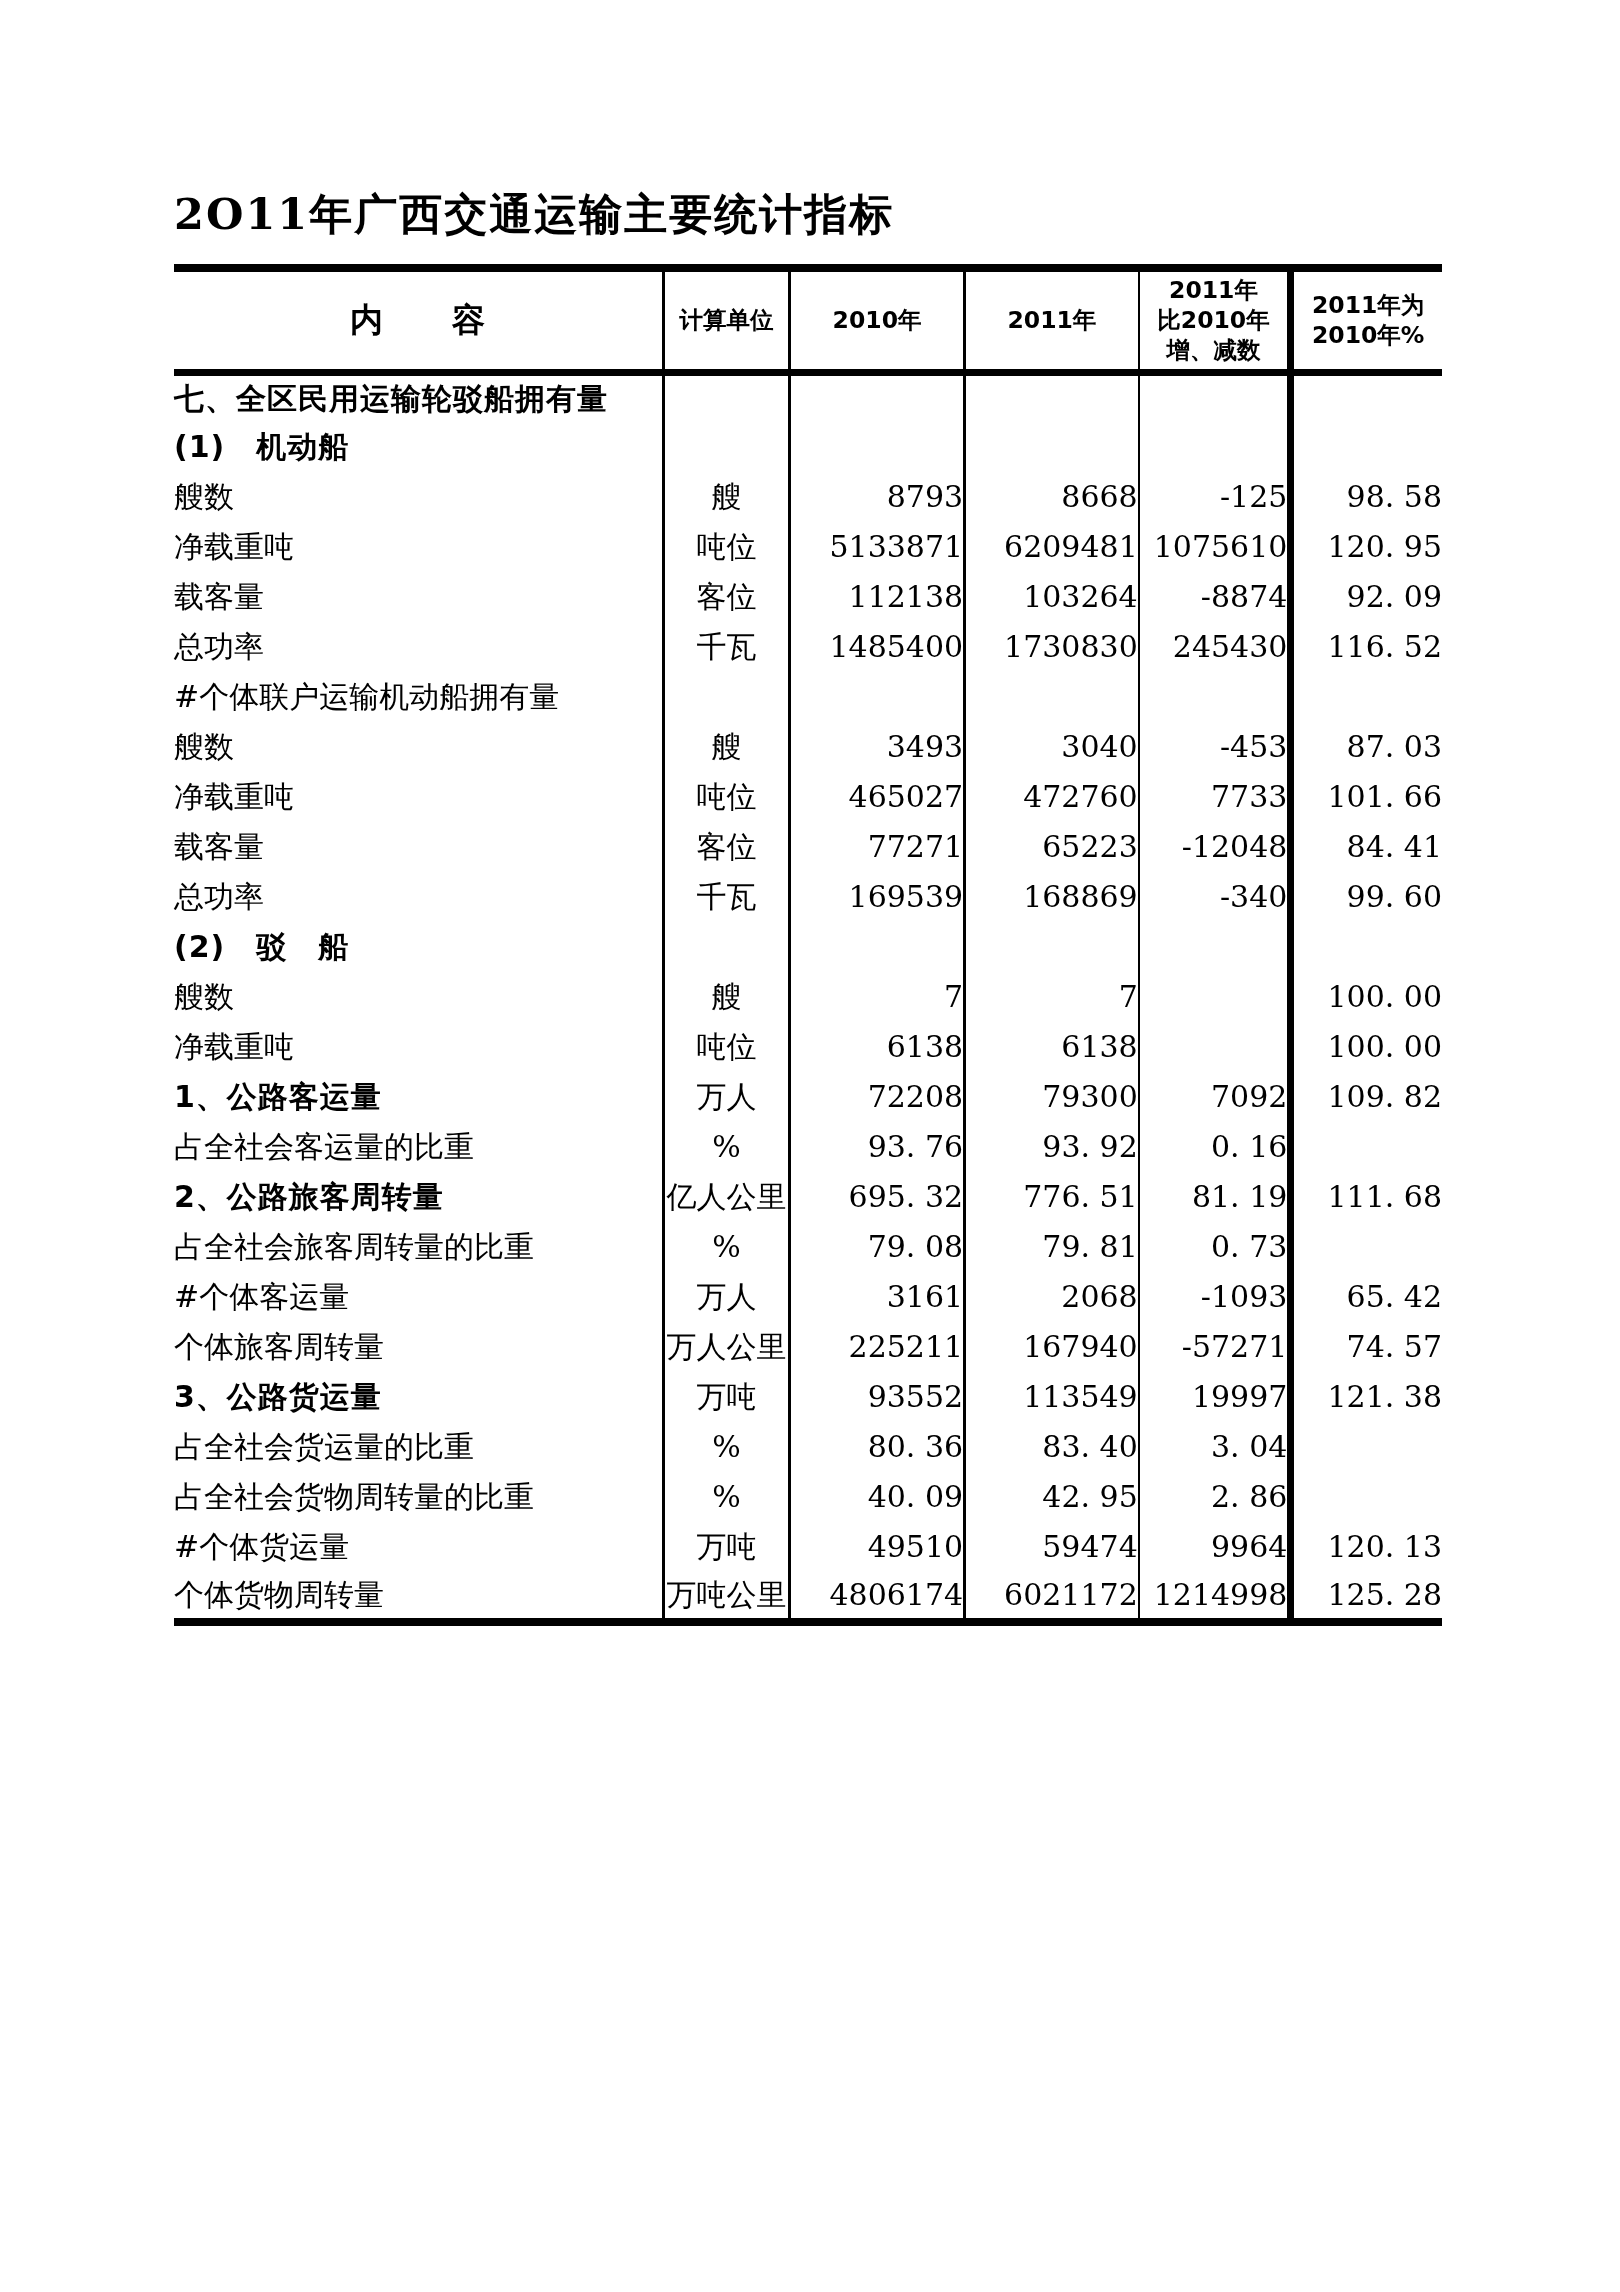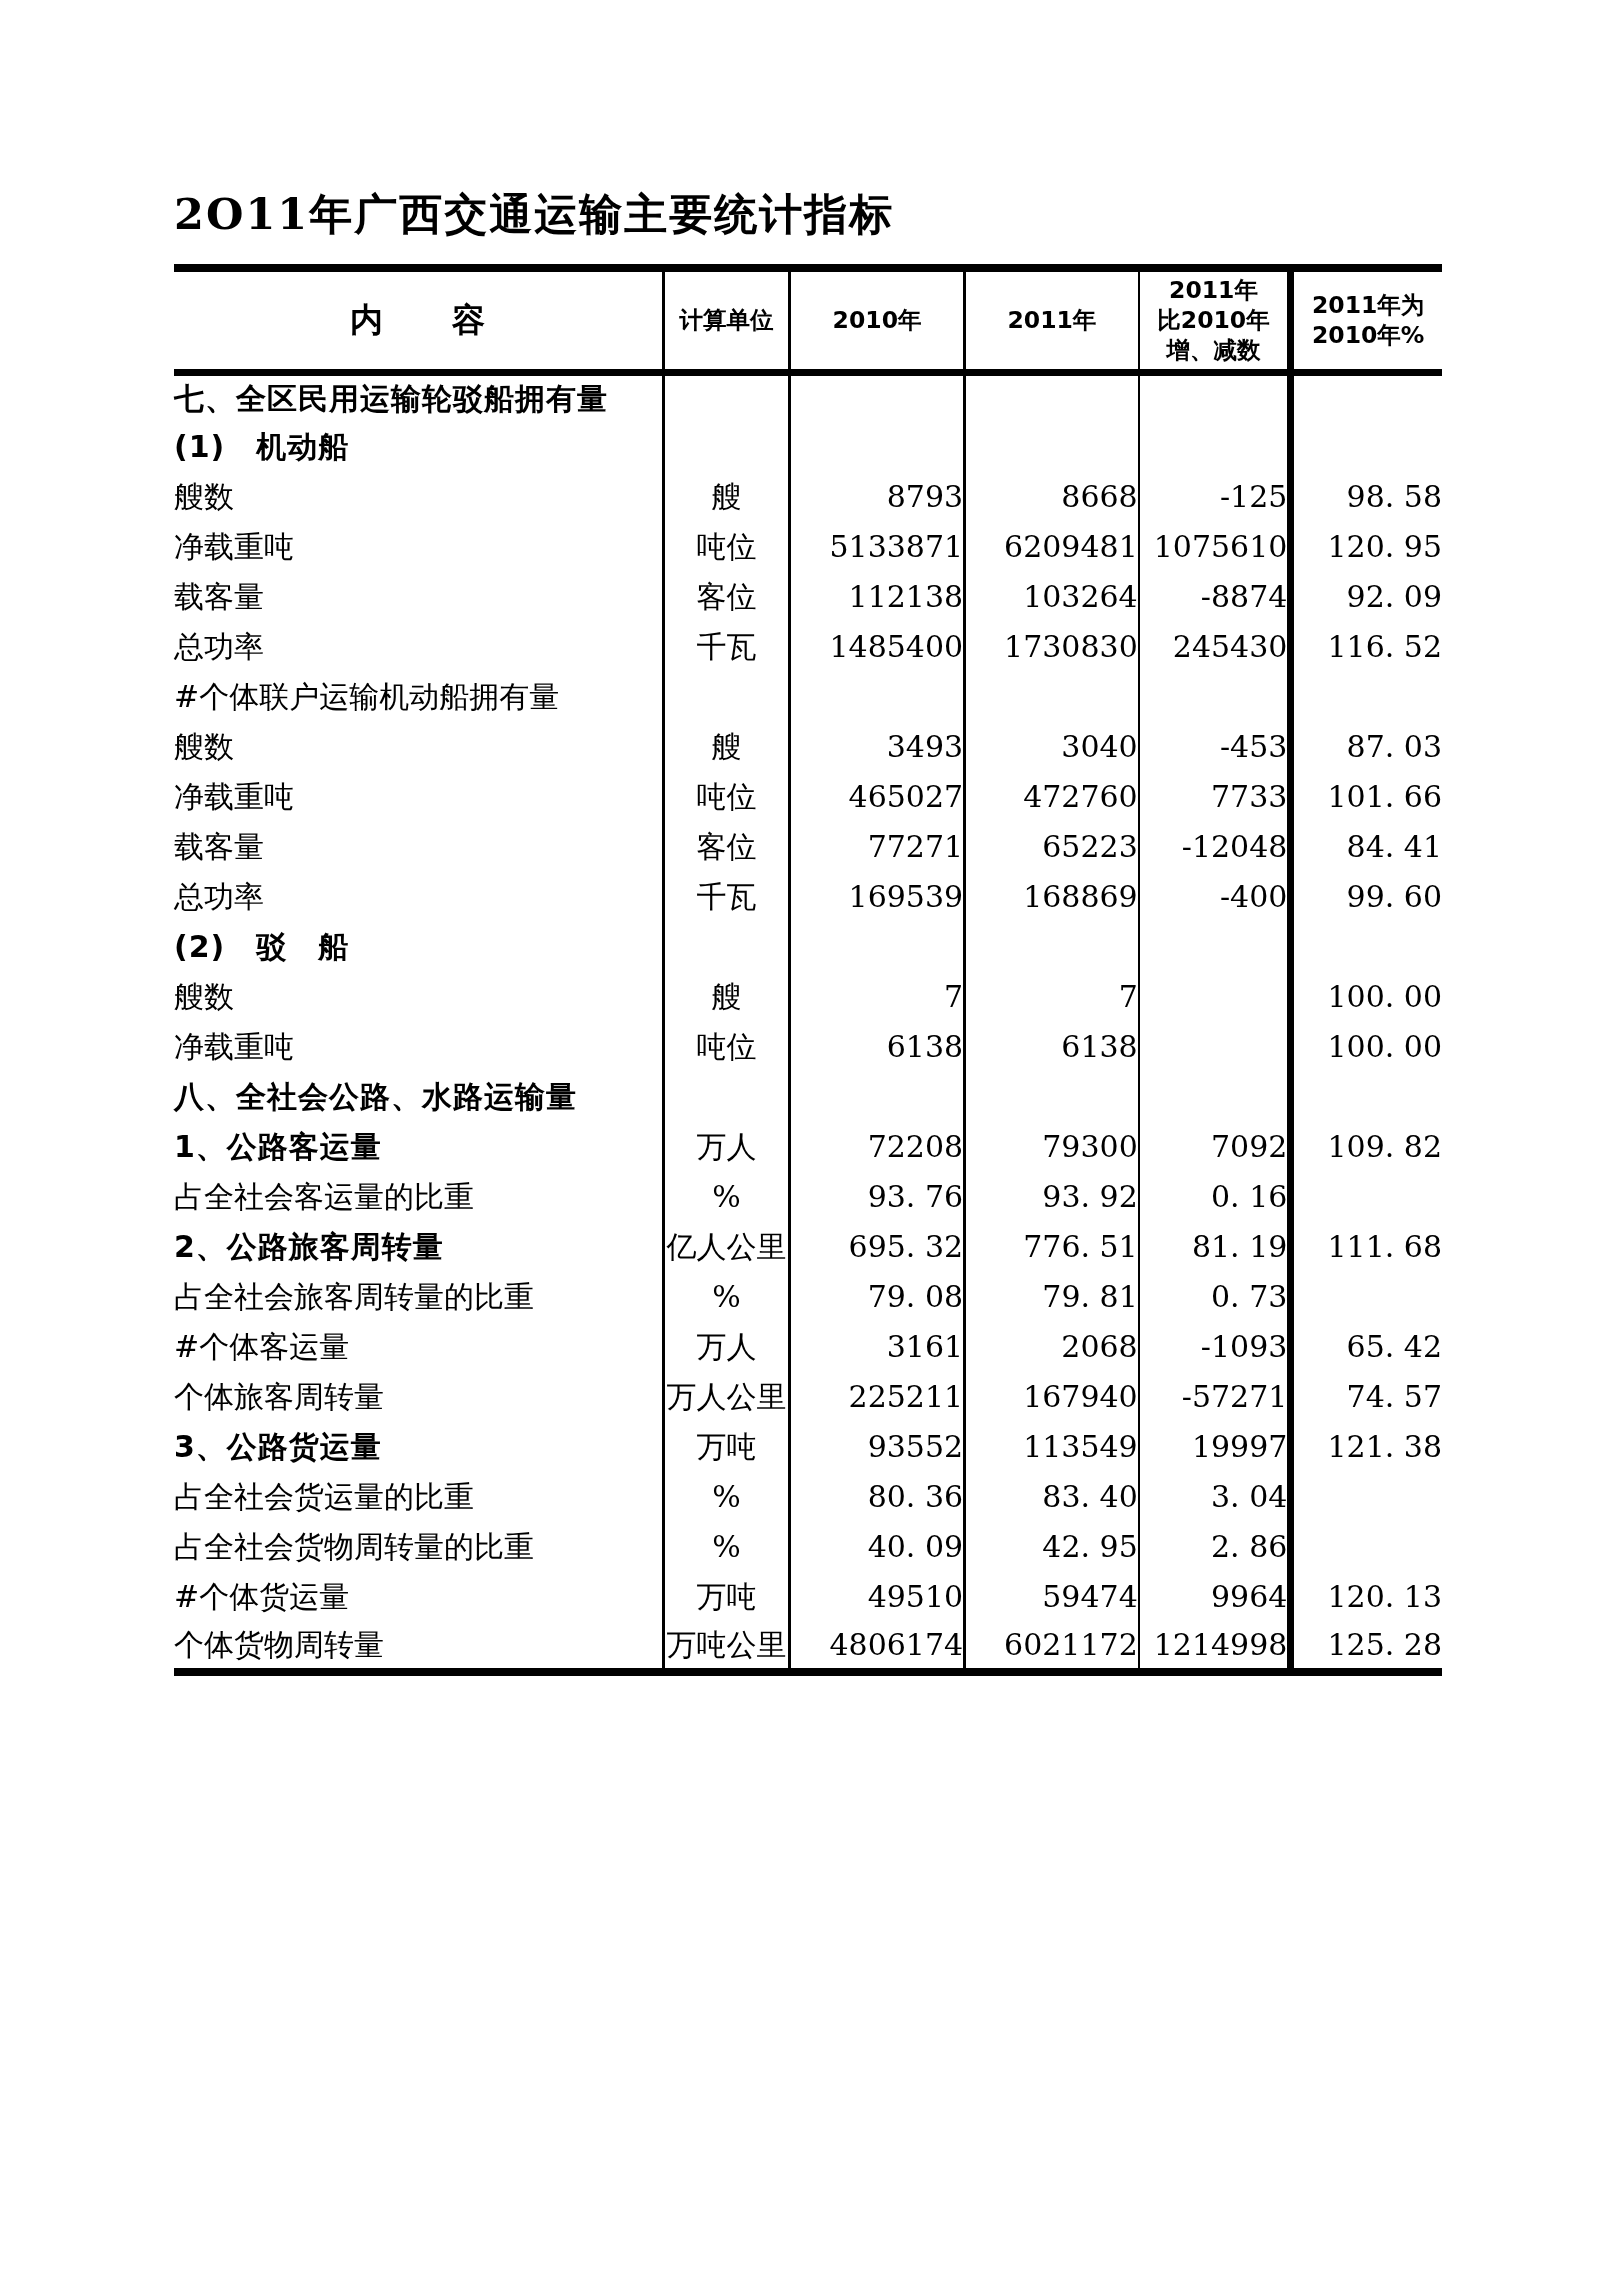--- a/index.html
+++ b/index.html
@@ -192,21 +192,21 @@
         <td class="c-num">77271</td>
         <td class="c-num">65223</td>
         <td class="c-num">-12048</td>
         <td class="c-num">84. 41</td>
       </tr>
       <tr>
         <td class="c-label ind5">总功率</td>
         <td class="c-unit">千瓦</td>
         <td class="c-num">169539</td>
         <td class="c-num">168869</td>
-        <td class="c-num">-400</td>
+        <td class="c-num">-340</td>
         <td class="c-num">99. 60</td>
       </tr>
       <tr class="bold">
         <td class="c-label ind4">(2)　驳　船</td>
         <td class="c-unit"></td>
         <td class="c-num"></td>
         <td class="c-num"></td>
         <td class="c-num"></td>
         <td class="c-num"></td>
       </tr>
@@ -218,28 +218,20 @@
         <td class="c-num"></td>
         <td class="c-num">100. 00</td>
       </tr>
       <tr>
         <td class="c-label ind5">净载重吨</td>
         <td class="c-unit">吨位</td>
         <td class="c-num">6138</td>
         <td class="c-num">6138</td>
         <td class="c-num"></td>
         <td class="c-num">100. 00</td>
-      </tr>
-      <tr class="bold">
-        <td class="c-label ind0">八、全社会公路、水路运输量</td>
-        <td class="c-unit"></td>
-        <td class="c-num"></td>
-        <td class="c-num"></td>
-        <td class="c-num"></td>
-        <td class="c-num"></td>
       </tr>
       <tr class="bold">
         <td class="c-label ind0">1、公路客运量</td>
         <td class="c-unit">万人</td>
         <td class="c-num">72208</td>
         <td class="c-num">79300</td>
         <td class="c-num">7092</td>
         <td class="c-num">109. 82</td>
       </tr>
       <tr>

